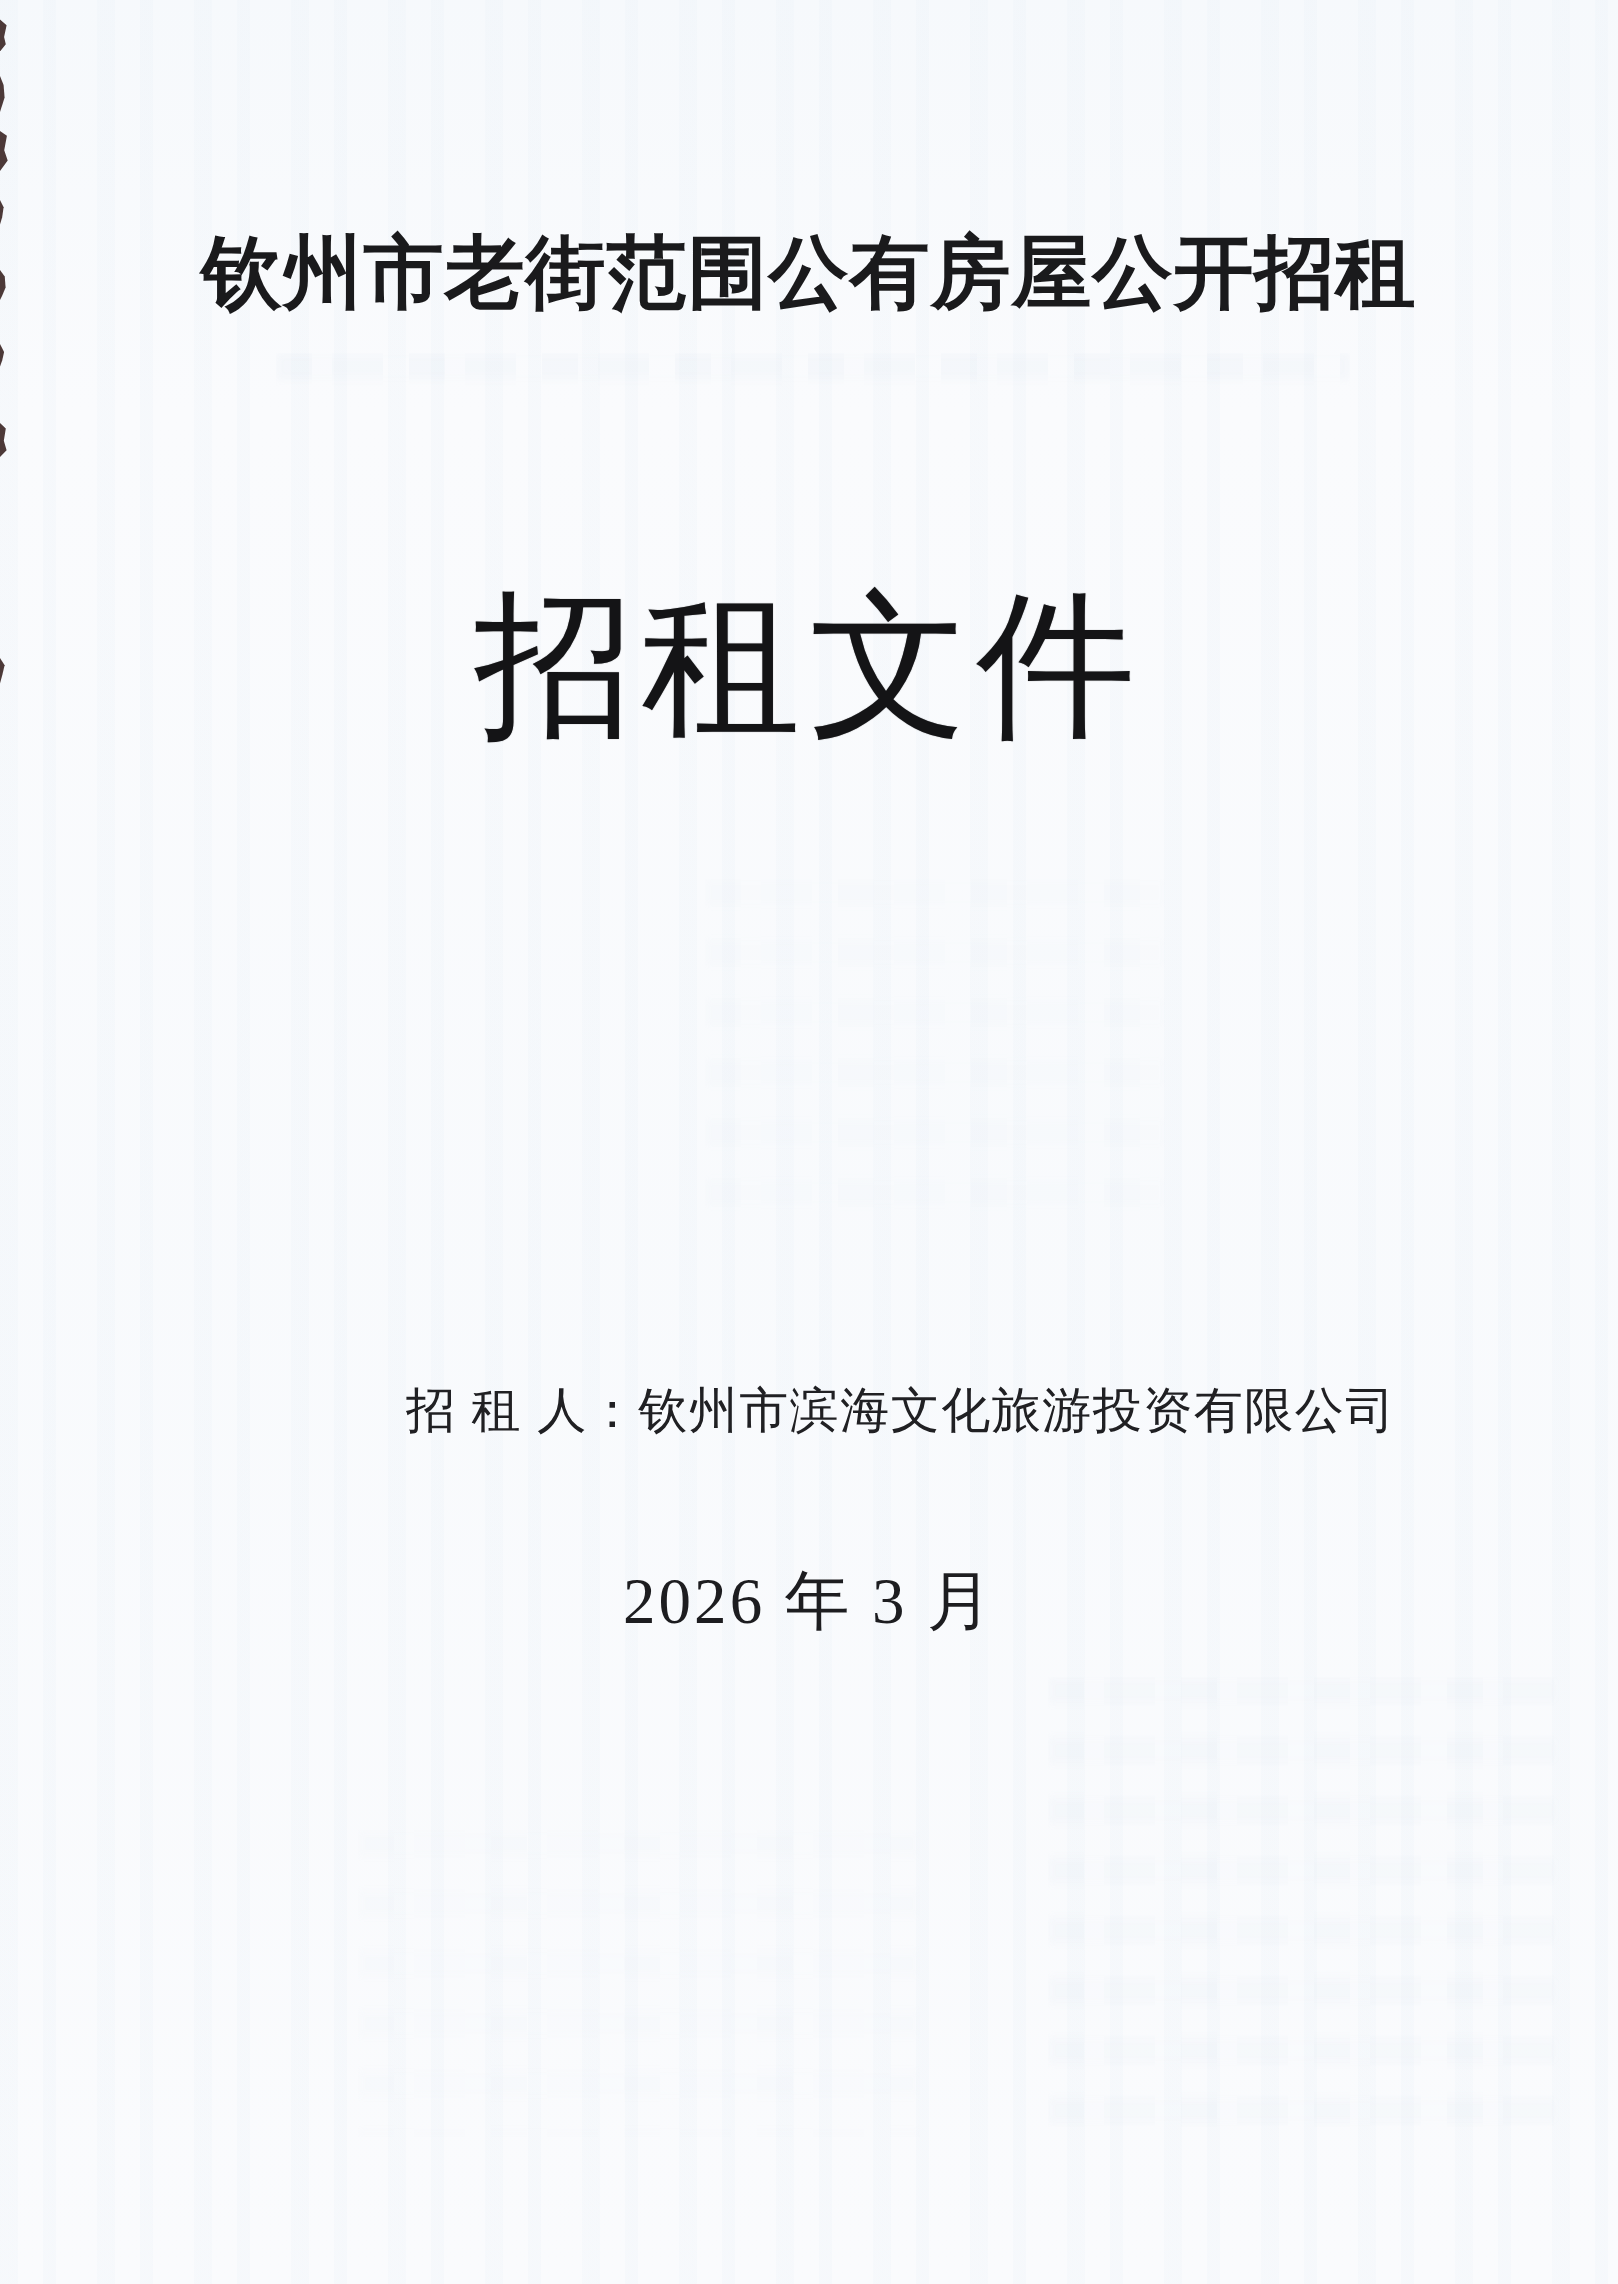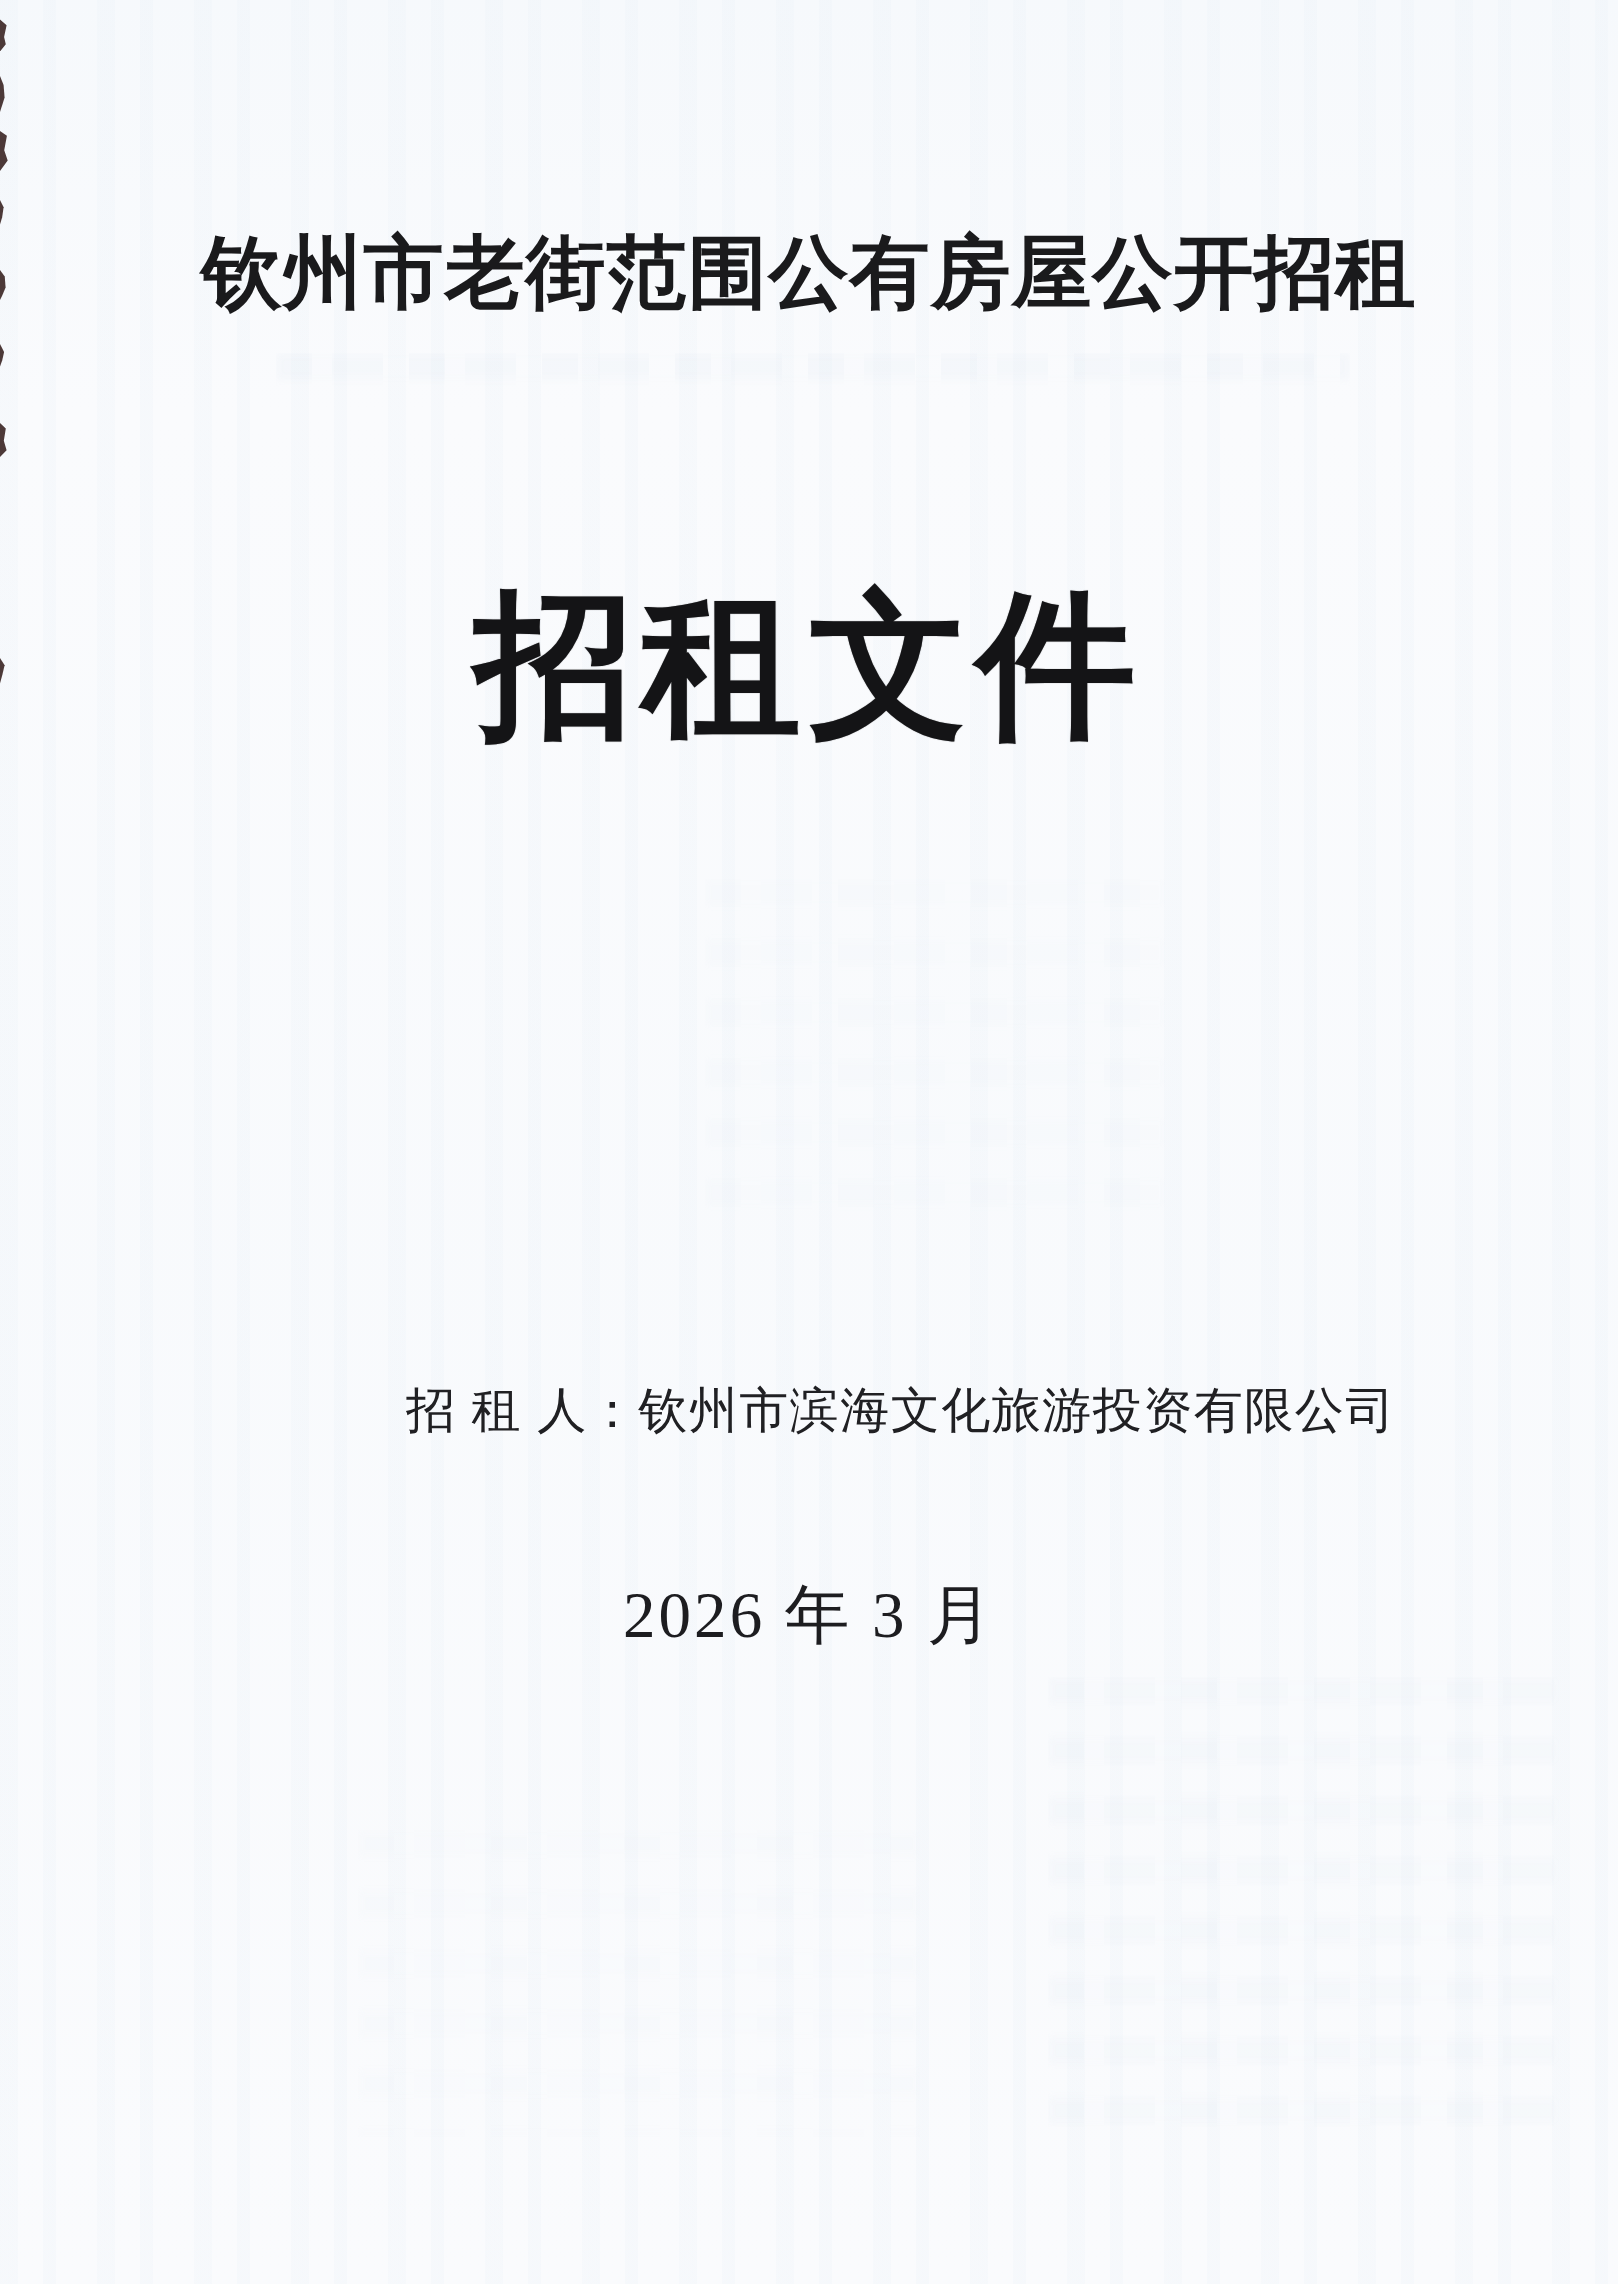--- a/index.html
+++ b/index.html
@@ -49,21 +49,21 @@
     color: #1a1a1c;
     white-space: nowrap;
   }
   .main-title {
     position: absolute;
     top: 572px;
     left: 0;
     width: 100%;
     text-align: center;
     font-family: "Liberation Serif", serif;
-    font-weight: 700;
+    font-weight: 400;
     font-size: 159px;
     letter-spacing: 8.2px;
     line-height: 189px;
     color: #141416;
     white-space: nowrap;
     text-shadow: 0 0 1px rgba(20, 20, 22, 0.55);
   }
   .lessor-line {
     position: absolute;
     top: 1377px;
@@ -82,21 +82,20 @@
     left: 0;
     width: 100%;
     text-align: center;
     font-family: "Liberation Serif", serif;
     font-weight: 400;
     font-size: 65px;
     line-height: 82px;
     letter-spacing: 3.1px;
     color: #1d1d20;
     white-space: nowrap;
-    margin-top: 14px;
   }
   
   .edge-mark {
     position: absolute;
     left: 0;
     background: #3a2322;
     opacity: 0.9;
   }
   .em1 { top: 19.4px;   width: 6.6px; height: 32px; clip-path: polygon(0 0, 100% 18%, 62% 55%, 88% 78%, 0 100%); }
   .em2 { top: 76px;  width: 4.6px;  height: 36px; clip-path: polygon(0 0, 78% 25%, 100% 60%, 45% 82%, 0 100%); }

